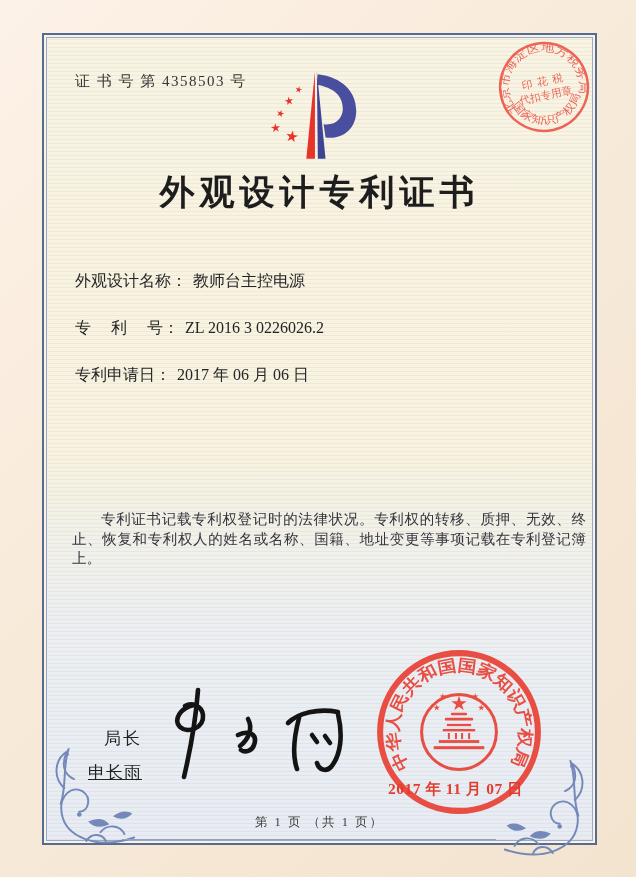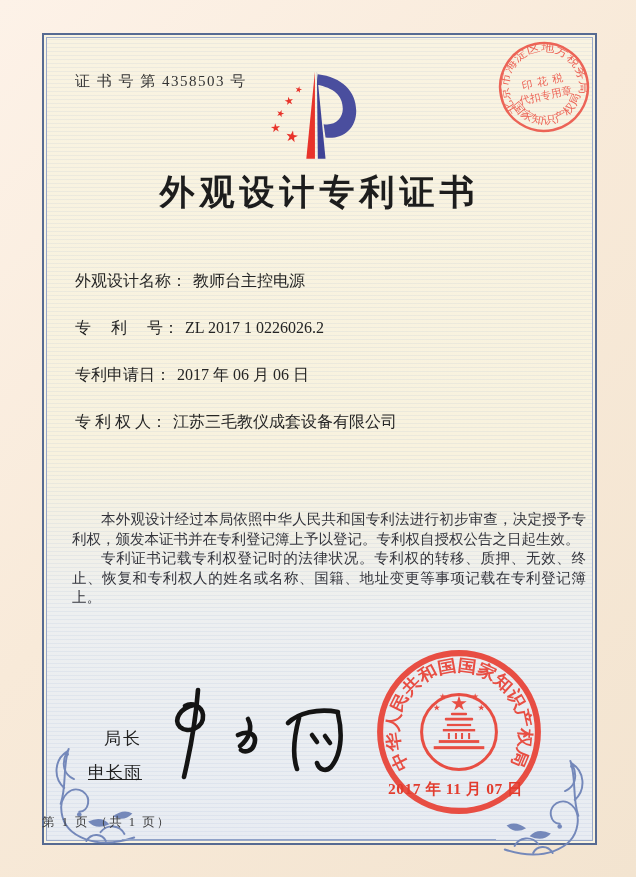--- a/index.html
+++ b/index.html
@@ -41,21 +41,21 @@
     font-size:17px;letter-spacing:2px;color:#222;text-align:right;}
   .signer .name{margin-top:11px;letter-spacing:1px;text-decoration:underline;}
   .signature{position:absolute;left:100px;top:652px;width:240px;height:105px;}
   .tax-stamp{position:absolute;left:453px;top:5px;width:98px;height:98px;opacity:.95;}
   .official-seal{position:absolute;left:328px;top:610px;width:178px;height:178px;opacity:.92;}
   .seal-date{
     position:absolute;left:346px;top:746px;font-size:15.5px;font-weight:bold;
     color:#e23c2e;letter-spacing:0.5px;white-space:nowrap;z-index:6;
   }
   .footer{
-    position:absolute;left:0;top:781px;width:100%;text-align:left;
+    position:absolute;left:0;top:781px;width:100%;text-align:center;
     font-size:12.5px;letter-spacing:2px;color:#3a3a3a;
   }
   .flourish{position:absolute;width:124px;height:124px;}
   .flourish.left{left:-7px;top:700px;}
   .flourish.right{left:438px;top:712px;transform:scaleX(-1);}
   .bottom-line{position:absolute;left:80px;top:806px;width:374px;border-top:1.4px solid #8fa2c9;}
   .red{fill:#e84135;}
 </style>
 </head>
 <body>
@@ -132,32 +132,28 @@
     </g>
   </svg>
 
   <div class="title">外观设计专利证书</div>
 
   <div class="fields">
     <div class="field-row">
       <span class="field-label">外观设计名称：</span><span class="field-value">教师台主控电源</span>
     </div>
     <div class="field-row">
-      <span class="field-label">专　 利　 号：</span><span class="field-value">ZL 2017 1 0226026.2</span>
+      <span class="field-label">专　 利　 号：</span><span class="field-value">ZL 2016 3 0226026.2</span>
     </div>
     <div class="field-row">
       <span class="field-label">专利申请日：</span><span class="field-value">2017 年 06 月 06 日</span>
     </div>
-    <div class="field-row">
-      <span class="field-label">专 利 权 人：</span><span class="field-value">江苏三毛教仪成套设备有限公司</span>
-    </div>
   </div>
 
   <div class="paragraphs">
-    <p>本外观设计经过本局依照中华人民共和国专利法进行初步审查，决定授予专利权，颁发本证书并在专利登记簿上予以登记。专利权自授权公告之日起生效。</p>
     <p>专利证书记载专利权登记时的法律状况。专利权的转移、质押、无效、终止、恢复和专利权人的姓名或名称、国籍、地址变更等事项记载在专利登记簿上。</p>
   </div>
 
   <div class="signer">
     <div>局长</div>
     <div class="name">申长雨</div>
   </div>
 
   <svg class="signature" viewBox="0 0 240 105">
     <g fill="none" stroke="#141414" stroke-width="4.6" stroke-linecap="round">

